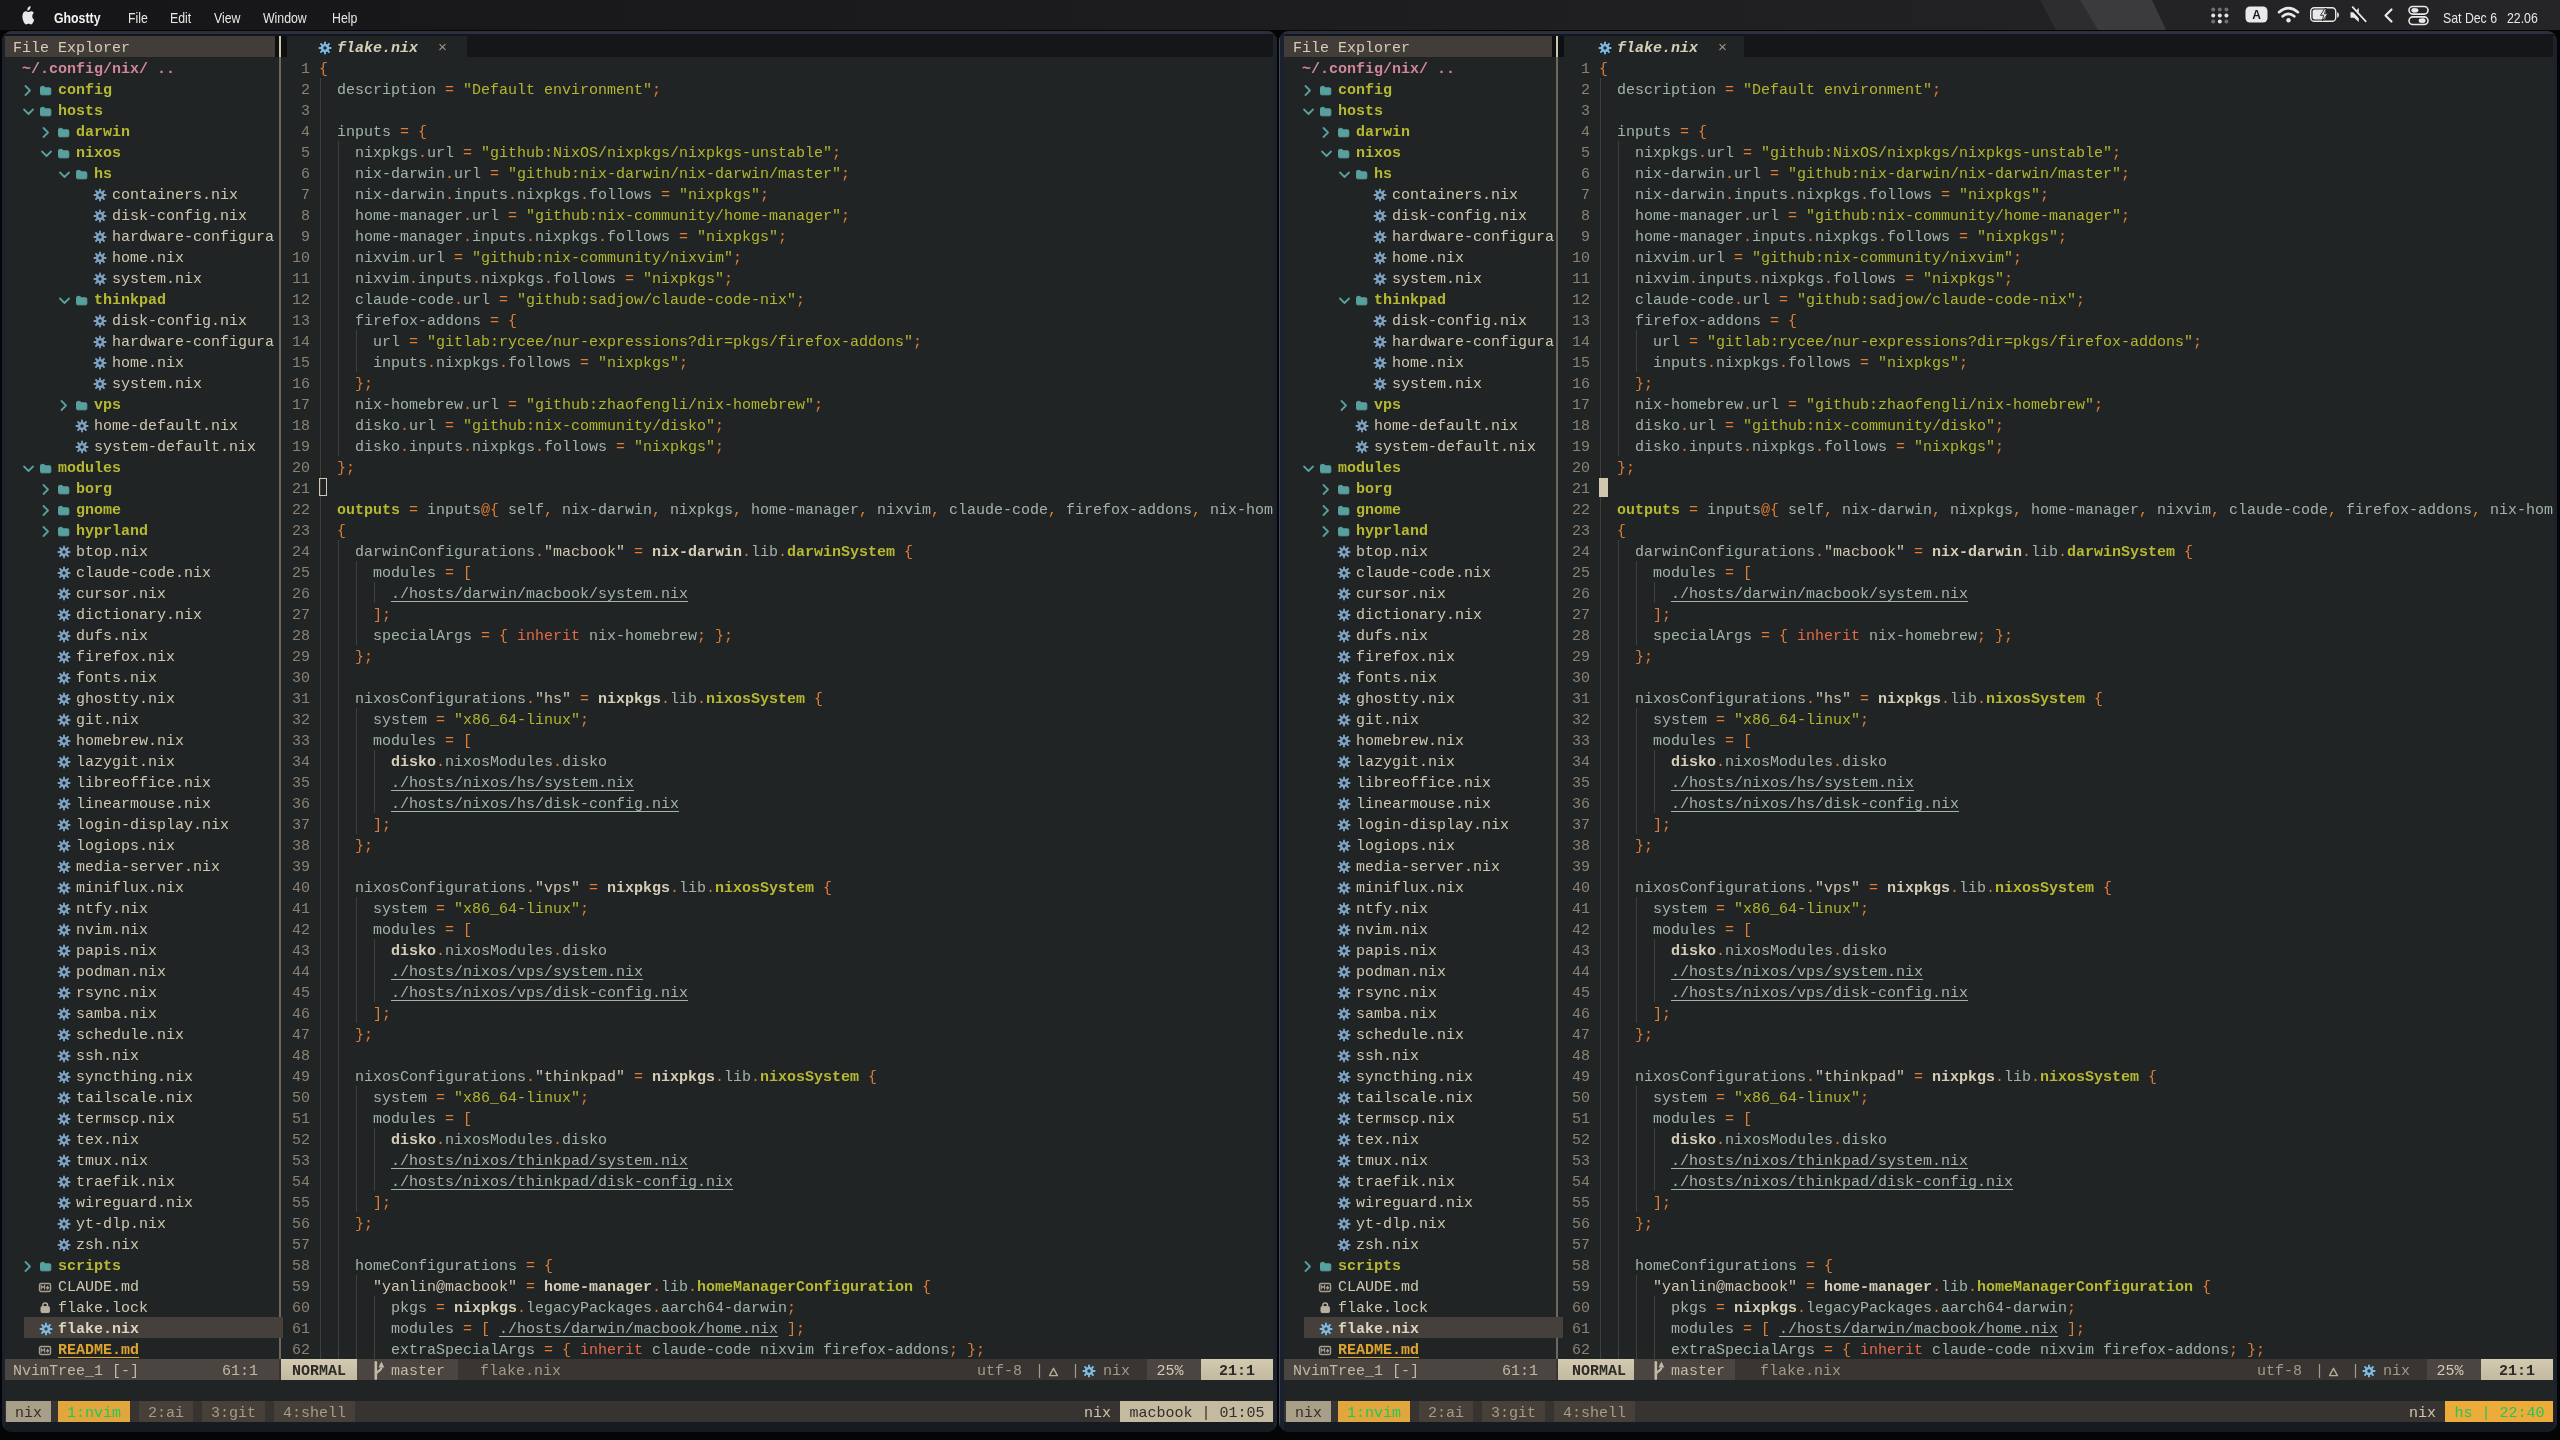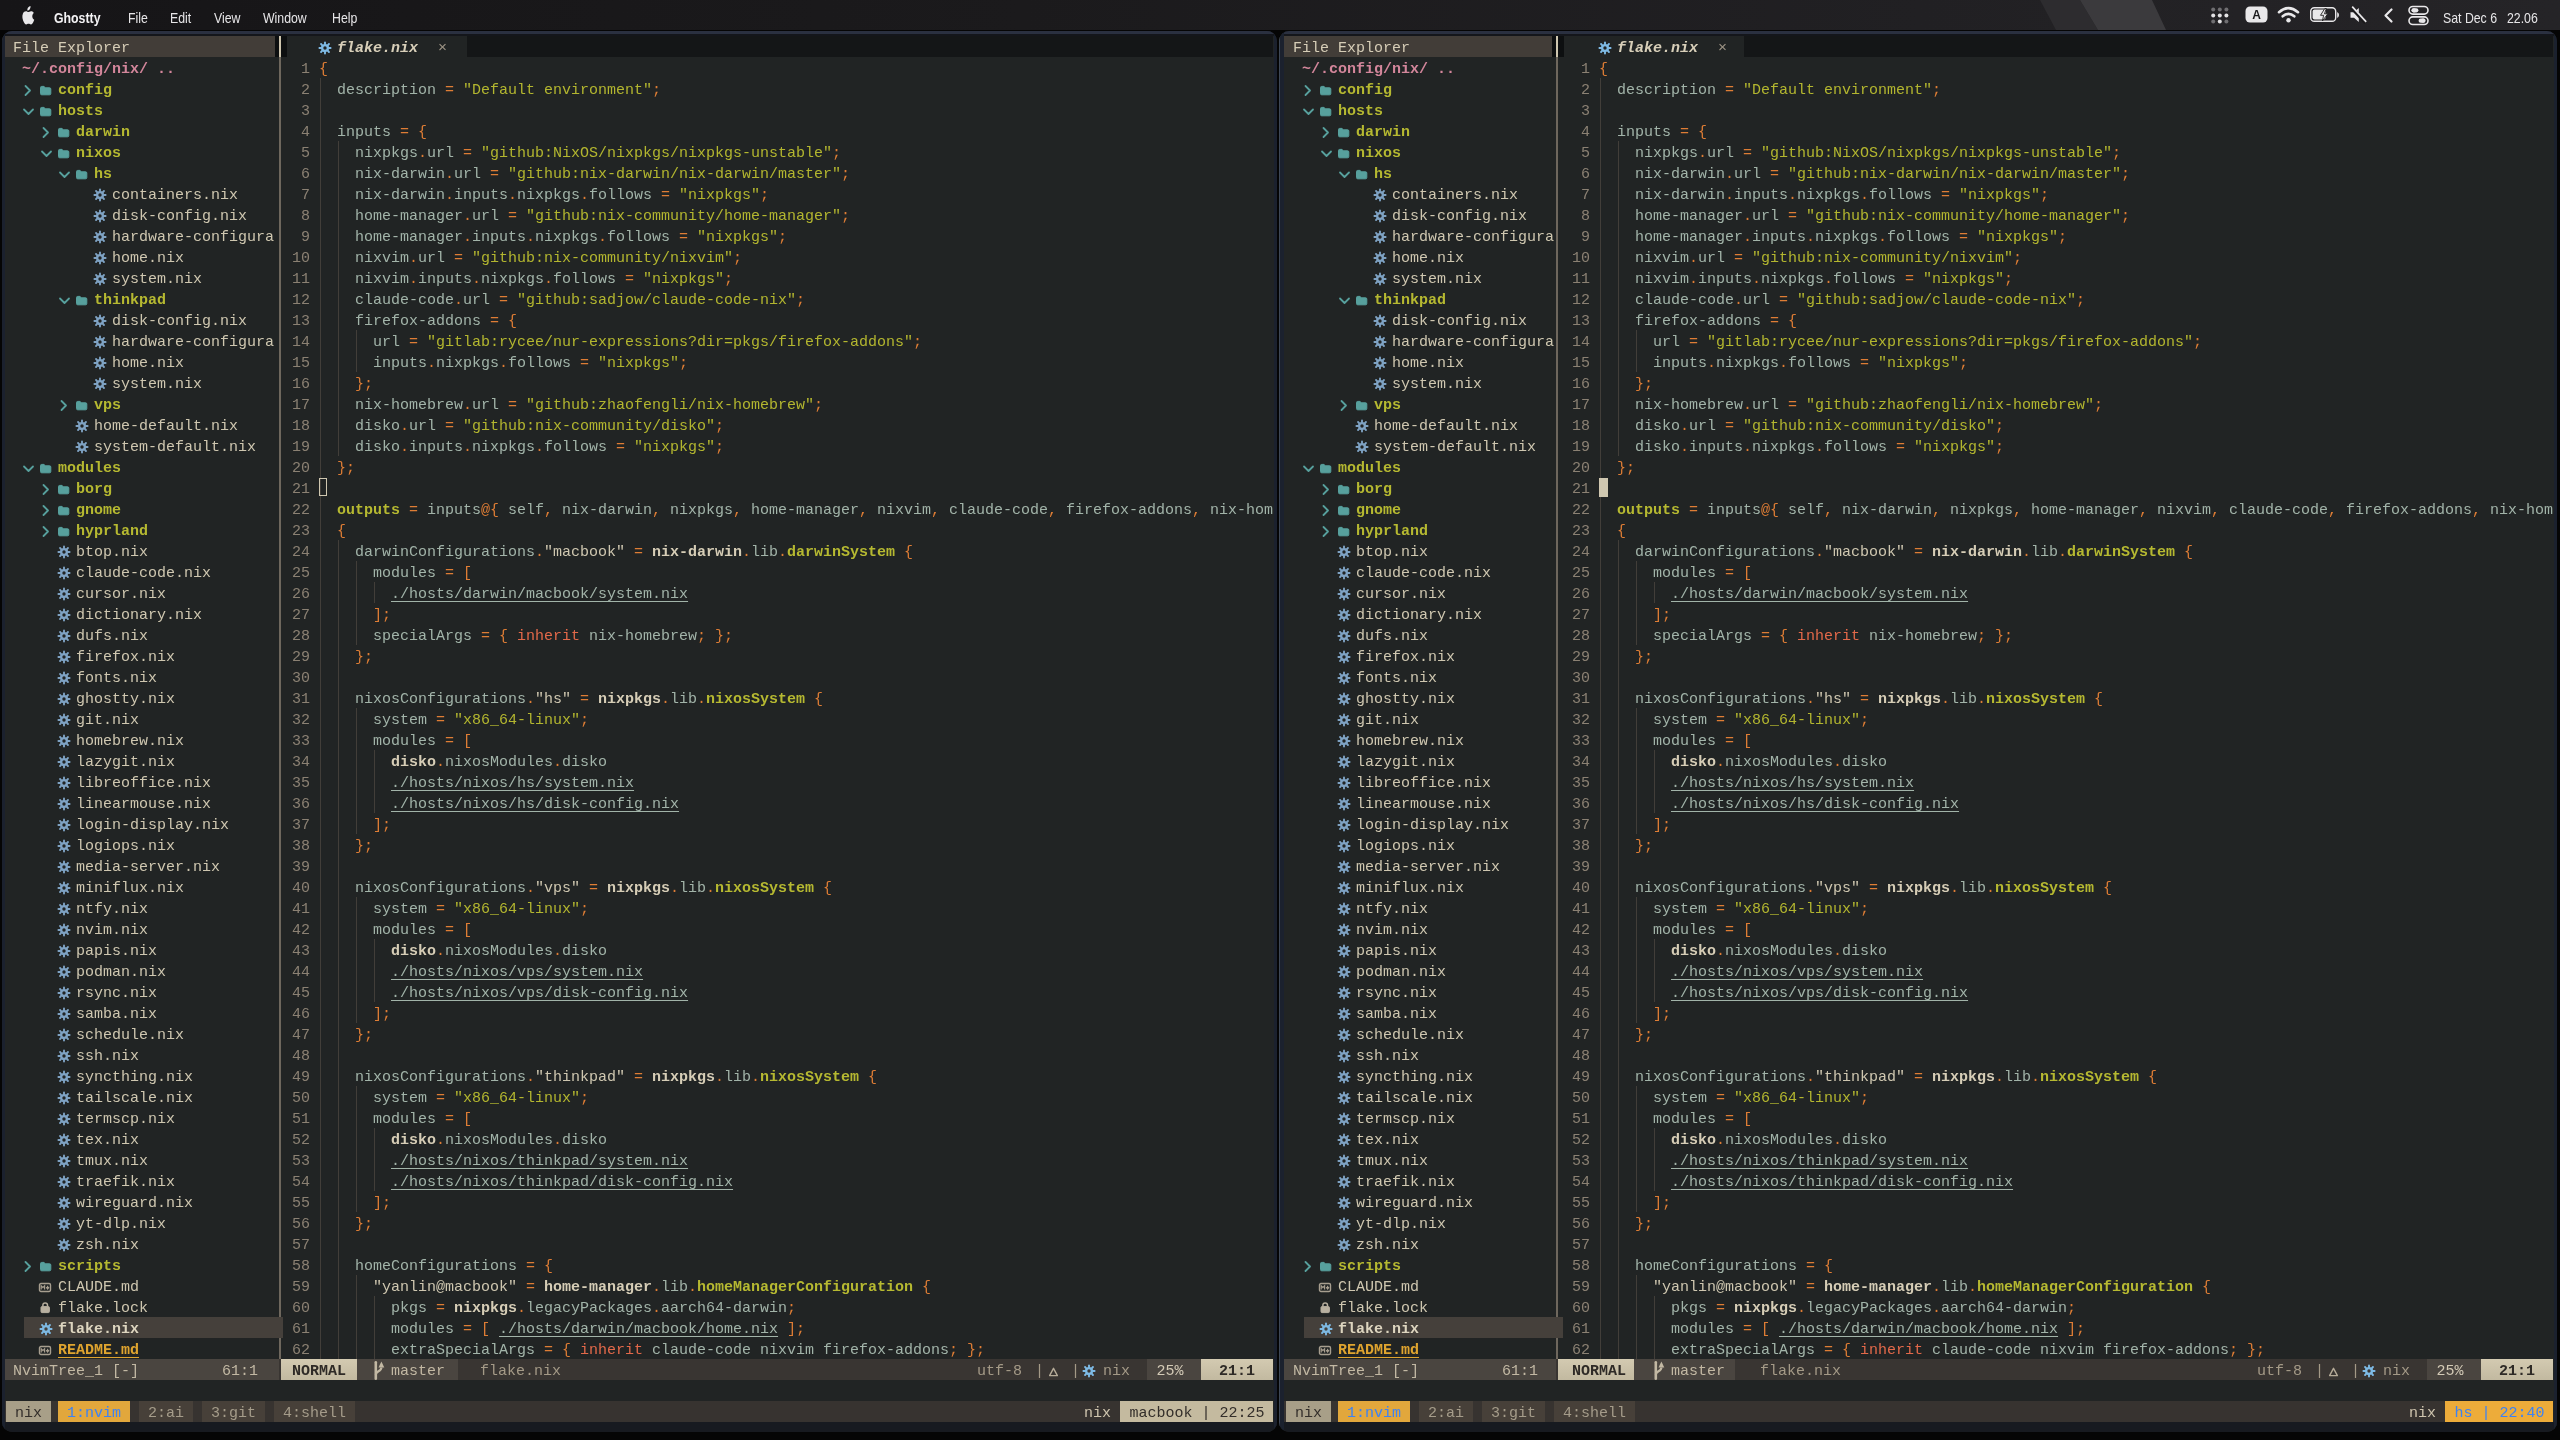--- a/index.html
+++ b/index.html
@@ -21,21 +21,21 @@
 .ln{color:#8b8173}
 .wb{color:#d6cdb7}
 .tf{color:#cfc7b0}
 .sel{color:#ddd5bf;font-weight:bold}
 .rd{color:#dfa42f;font-weight:bold;text-decoration:underline;text-underline-offset:3px}
 .st1{color:#c2b8a3}
 .st2{color:#d3cab6}
 .st0{color:#a49a87}
 .sthl{color:#2e2a26;font-weight:bold}
 .tm1{color:#332e2a}
-.tm2{color:#3b82f6}
+.tm2{color:#22c55e}
 .tm3{color:#a59c8a}
 .tmr{color:#cfc5ae}
 .tab{color:#d8cfb9;font-weight:bold;font-style:italic!important}
 .x{color:#9d9485}
 div.rect{position:absolute}
 svg{position:absolute;overflow:visible}
 </style></head><body>
 
 <svg width="0" height="0" style="position:absolute">
 <defs>
@@ -814,21 +814,21 @@
 <div class="rect" style="left:56px;top:1370px;width:72px;height:21px;background:#e2a73c;"></div>
 <i class="tm2" style="left:65px;top:1371.7px">1:nvim</i>
 <div class="rect" style="left:137px;top:1370px;width:54px;height:21px;background:#474039;"></div>
 <i class="tm3" style="left:146px;top:1371.7px">2:ai</i>
 <div class="rect" style="left:200px;top:1370px;width:63px;height:21px;background:#474039;"></div>
 <i class="tm3" style="left:209px;top:1371.7px">3:git</i>
 <div class="rect" style="left:272px;top:1370px;width:81px;height:21px;background:#474039;"></div>
 <i class="tm3" style="left:281px;top:1371.7px">4:shell</i>
 <i class="tmr" style="left:1082px;top:1371.7px">nix</i>
 <div class="rect" style="left:1118px;top:1370px;width:153px;height:21px;background:#c4ba9f;"></div>
-<i class="tm1" style="left:1127.5px;top:1371.7px">macbook | 22:25</i>
+<i class="tm1" style="left:1127.5px;top:1371.7px">macbook | 01:05</i>
 <div class="rect" style="left:0px;top:1391px;width:1275px;height:10px;background:#171a20;"></div>
 <div class="rect" style="left:0px;top:0px;width:1275px;height:3px;background:#2a3040;"></div>
 <div class="rect" style="left:0px;top:3px;width:1275px;height:2px;background:#14161b;"></div>
 <div class="rect" style="left:0px;top:0px;width:3px;height:1401px;background:#1b212e;"></div>
 <div class="rect" style="left:1272px;top:0px;width:3px;height:1401px;background:#1b212e;"></div>
 </div>
 <div class="win" style="left:1279px;width:1278px">
 <div class="rect" style="left:0px;top:0px;width:1275px;height:5px;background:#14161b;"></div>
 <div class="rect" style="left:0px;top:5px;width:273px;height:21px;background:#423d38;"></div>
 <i class="wb" style="left:14px;top:6.7px">File Explorer</i>

